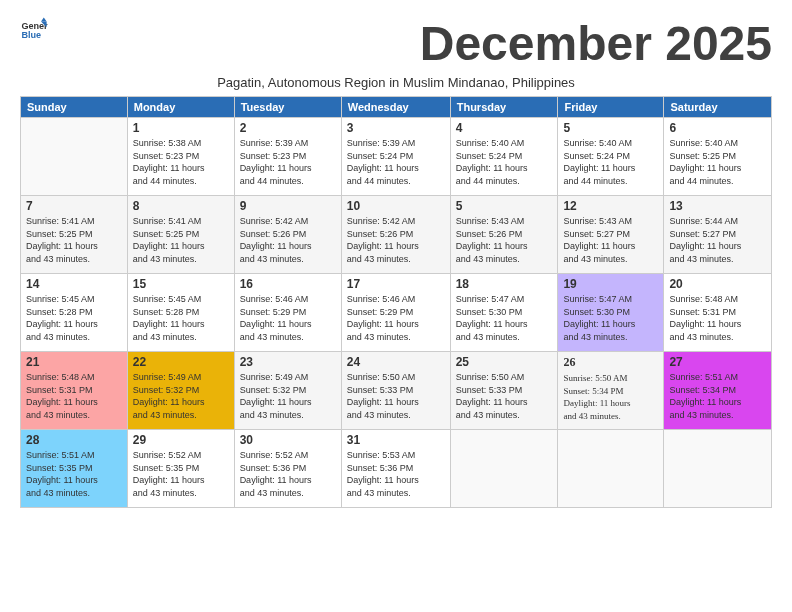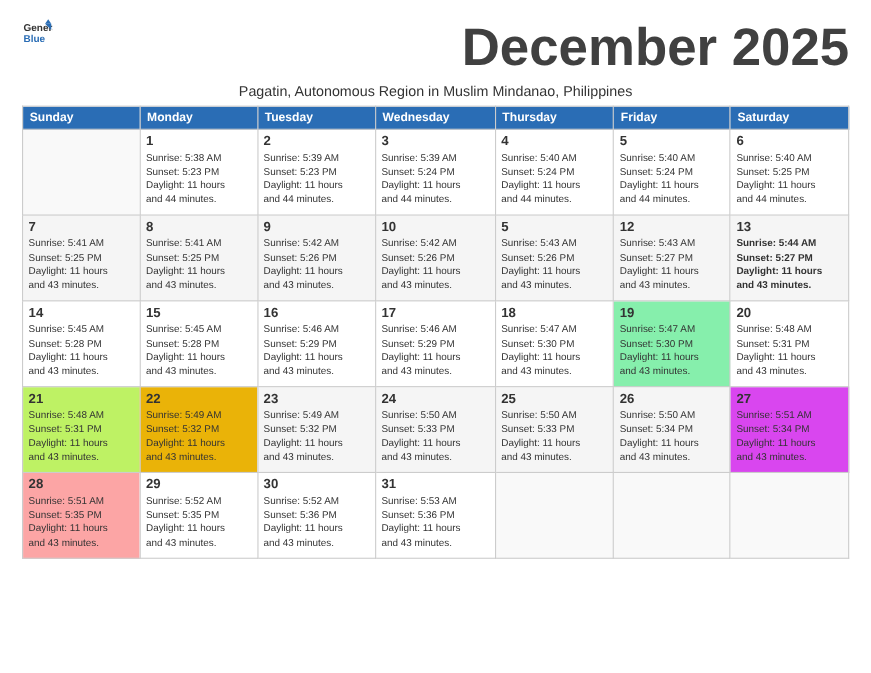--- a/index.html
+++ b/index.html
@@ -195,21 +195,21 @@
           </td>
           <td style="background: rgb(245, 245, 245);">
             <div class="day-num">12</div>
             <div class="day-info" style="white-space: pre-line;">Sunrise: 5:43 AM
 Sunset: 5:27 PM
 Daylight: 11 hours
 and 43 minutes.</div>
           </td>
           <td style="background: rgb(245, 245, 245); margin-left: 43px;">
             <div class="day-num">13</div>
-            <div class="day-info" style="white-space: pre-line; font-weight: bold;">Sunrise: 5:44 AM
+            <div class="day-info" style="white-space: pre-line;">Sunrise: 5:44 AM
 Sunset: 5:27 PM
 Daylight: 11 hours
 and 43 minutes.</div>
           </td>
         </tr>
         <tr>
           <td style="background: rgb(255, 255, 255);">
             <div class="day-num">14</div>
             <div class="day-info" style="white-space: pre-line;">Sunrise: 5:45 AM
 Sunset: 5:28 PM
@@ -237,37 +237,37 @@
 Daylight: 11 hours
 and 43 minutes.</div>
           </td>
           <td style="background: rgb(255, 255, 255);">
             <div class="day-num">18</div>
             <div class="day-info" style="white-space: pre-line;">Sunrise: 5:47 AM
 Sunset: 5:30 PM
 Daylight: 11 hours
 and 43 minutes.</div>
           </td>
-          <td style="background: #86efac;">
+          <td style="background: #c4b5fd;">
             <div class="day-num">19</div>
             <div class="day-info" style="white-space: pre-line;">Sunrise: 5:47 AM
 Sunset: 5:30 PM
 Daylight: 11 hours
 and 43 minutes.</div>
           </td>
           <td style="background: rgb(255, 255, 255);">
             <div class="day-num">20</div>
             <div class="day-info" style="white-space: pre-line;">Sunrise: 5:48 AM
 Sunset: 5:31 PM
 Daylight: 11 hours
 and 43 minutes.</div>
           </td>
         </tr>
         <tr>
-          <td style="background: #bef264;">
+          <td style="background: #fca5a5;">
             <div class="day-num">21</div>
             <div class="day-info" style="white-space: pre-line;">Sunrise: 5:48 AM
 Sunset: 5:31 PM
 Daylight: 11 hours
 and 43 minutes.</div>
           </td>
           <td style="background: #eab308;">
             <div class="day-num">22</div>
             <div class="day-info" style="white-space: pre-line;">Sunrise: 5:49 AM
 Sunset: 5:32 PM
@@ -288,37 +288,37 @@
 Daylight: 11 hours
 and 43 minutes.</div>
           </td>
           <td style="background: rgb(245, 245, 245);">
             <div class="day-num">25</div>
             <div class="day-info" style="white-space: pre-line;">Sunrise: 5:50 AM
 Sunset: 5:33 PM
 Daylight: 11 hours
 and 43 minutes.</div>
           </td>
-          <td style="background: rgb(245, 245, 245);">
+          <td style="background: rgb(245, 245, 245); font-family: Liberation Serif, serif;">
             <div class="day-num">26</div>
             <div class="day-info" style="white-space: pre-line;">Sunrise: 5:50 AM
 Sunset: 5:34 PM
 Daylight: 11 hours
 and 43 minutes.</div>
           </td>
           <td style="background: #d946ef;">
             <div class="day-num">27</div>
             <div class="day-info" style="white-space: pre-line;">Sunrise: 5:51 AM
 Sunset: 5:34 PM
 Daylight: 11 hours
 and 43 minutes.</div>
           </td>
         </tr>
         <tr>
-          <td style="background: #fca5a5; margin-top: 24px;">
+          <td style="background: #7dd3fc; margin-top: 24px;">
             <div class="day-num">28</div>
             <div class="day-info" style="white-space: pre-line;">Sunrise: 5:51 AM
 Sunset: 5:35 PM
 Daylight: 11 hours
 and 43 minutes.</div>
           </td>
           <td style="background: rgb(255, 255, 255);">
             <div class="day-num">29</div>
             <div class="day-info" style="white-space: pre-line;">Sunrise: 5:52 AM
 Sunset: 5:35 PM

